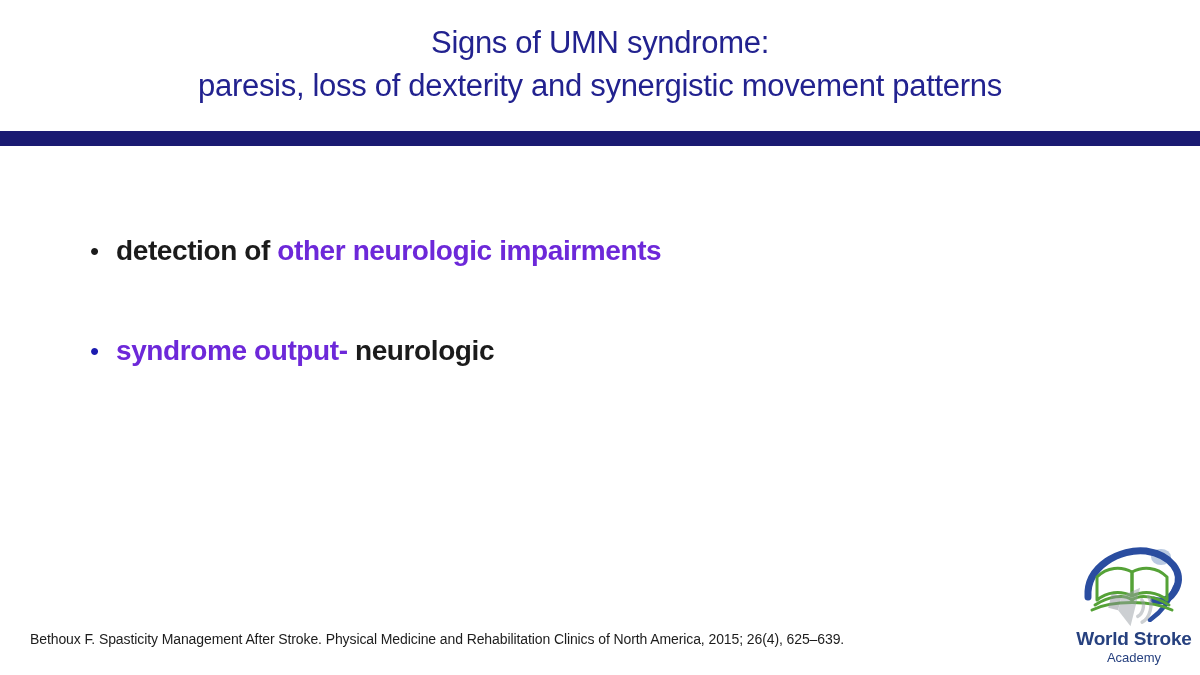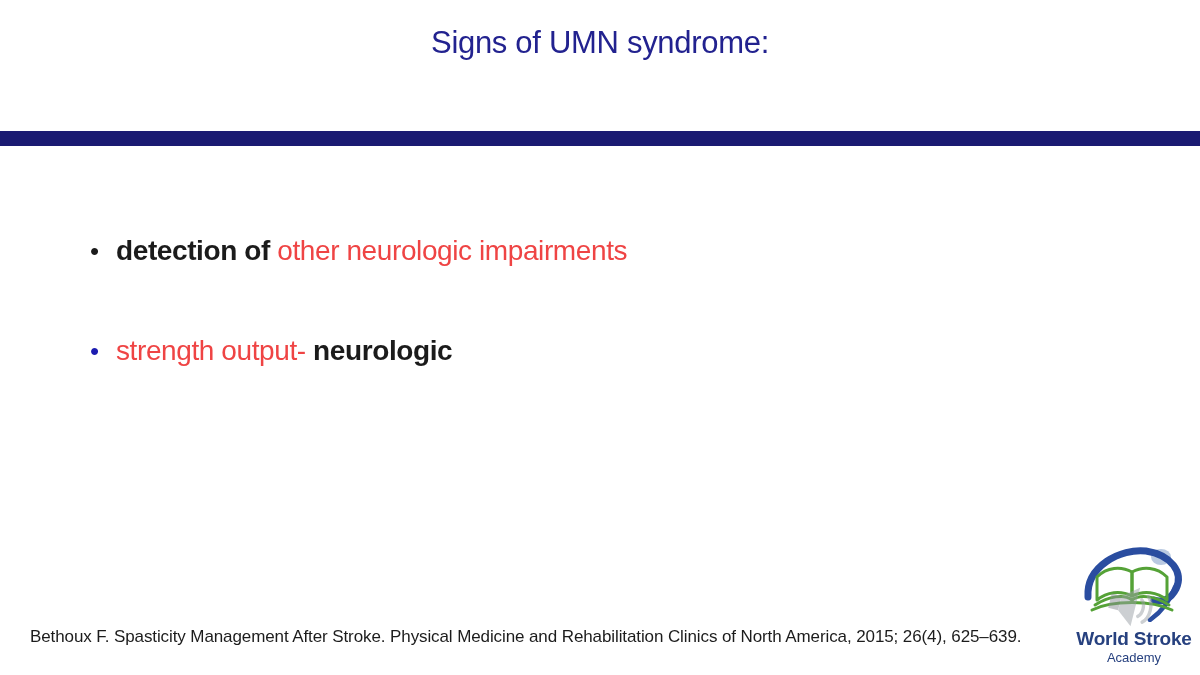--- a/index.html
+++ b/index.html
@@ -51,26 +51,26 @@
     white-space: pre-wrap;
   }
   .marker {
     display: inline-block;
     width: 26px;
     font-size: 26px;
   }
   .marker.black { color: #1b1b1b; }
   .marker.blue  { color: #1c1cb0; }
   .seg-normal { color: #1b1b1b; font-weight: 700; }
-  .seg-bold-blue { color: #ef4444; font-weight: 400; }
+  .seg-bold-blue { color: #6d28d9; font-weight: 700; }
   .citation {
     position: absolute;
     left: 30px;
     bottom: 28px;
-    font-size: 17px;
+    font-size: 14px;
     color: #1c1c1c;
     letter-spacing: -0.1px;
   }
   .logo {
     position: absolute;
     right: 4px;
     bottom: 8px;
     width: 124px;
     text-align: center;
   }
@@ -99,27 +99,28 @@
     transform: rotate(14deg);
   }
 </style>
 </head>
 <body>
 
 <div class="slide">
 
   <div class="title-block">
     <div>Signs of UMN syndrome:</div>
+    <div>paresis, loss of dexterity and synergistic movement patterns</div>
   </div>
 
   <div class="divider-bar"></div>
 
   <div class="bullet-list">
     <div class="bullet-row"><span class="marker black">•</span><span class="seg-normal">detection of </span><span class="seg-bold-blue">other neurologic impairments</span></div>
-    <div class="bullet-row"><span class="marker blue">•</span><span class="seg-bold-blue">strength output-</span><span class="seg-normal"> neurologic</span></div>
+    <div class="bullet-row"><span class="marker blue">•</span><span class="seg-bold-blue">syndrome output-</span><span class="seg-normal"> neurologic</span></div>
   </div>
 
   <div class="citation">Bethoux F. Spasticity Management After Stroke. Physical Medicine and Rehabilitation Clinics of North America, 2015; 26(4), 625–639.</div>
 
   <div class="logo">
     <svg class="logo-art" width="120" height="80" viewBox="0 0 120 80">
 
       <ellipse cx="87" cy="15" rx="10" ry="8" fill="#7f9cc9" opacity="0.55"></ellipse>
 
       <g fill="none" stroke="#2a4da0" stroke-linecap="round">

